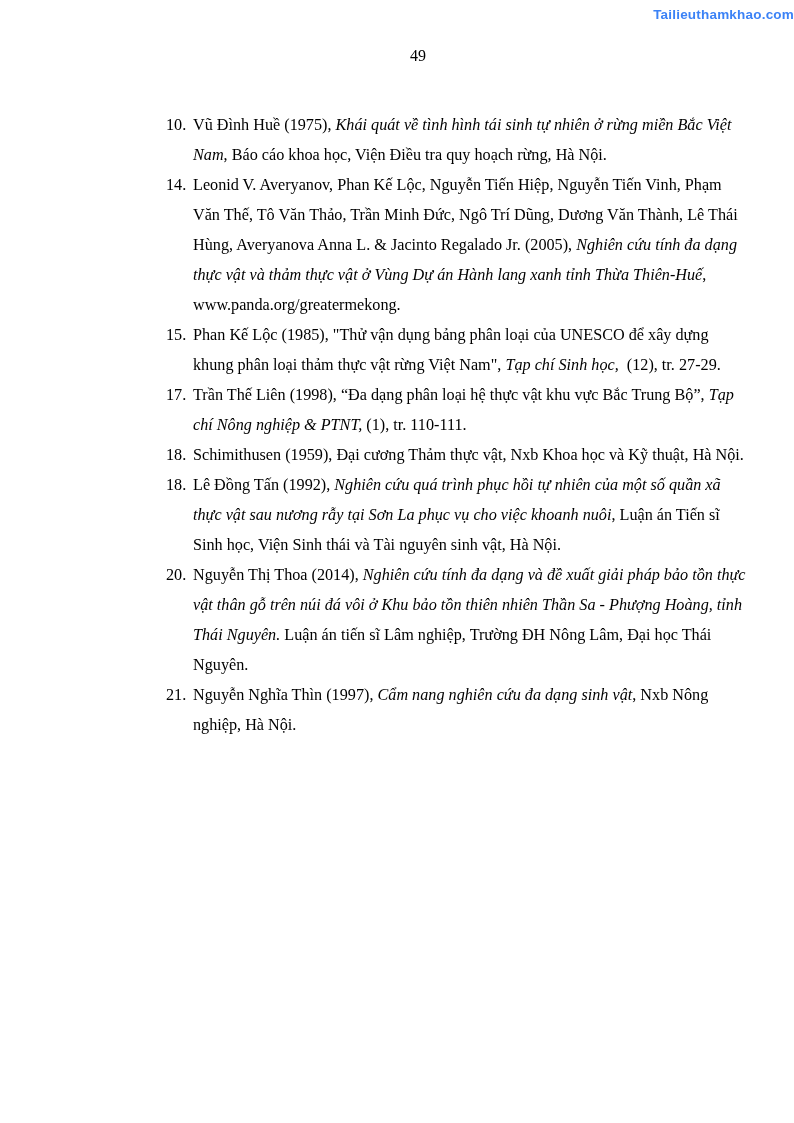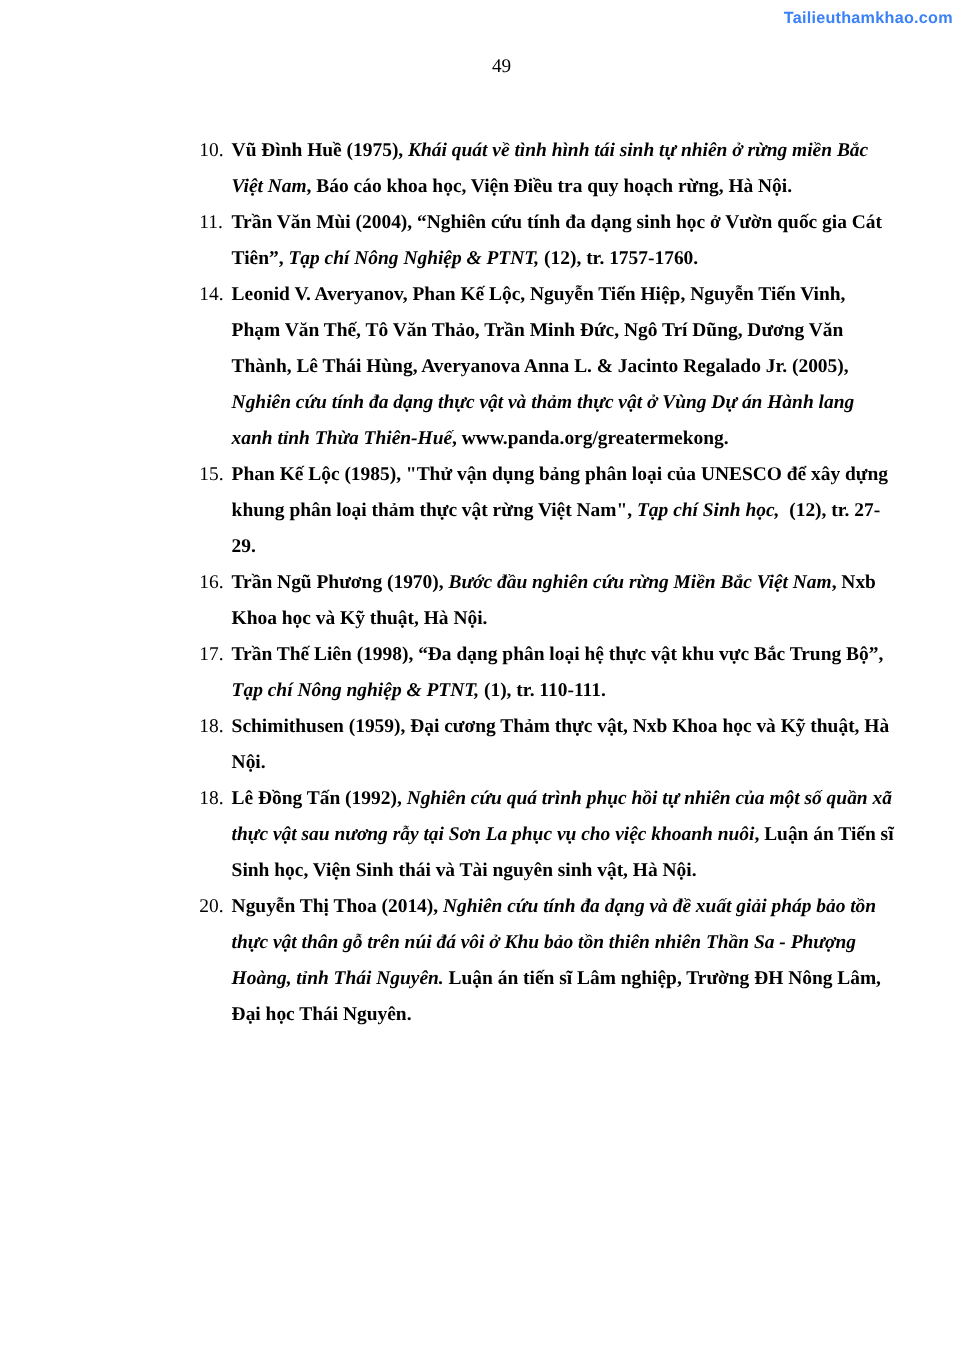--- a/index.html
+++ b/index.html
@@ -64,65 +64,60 @@
     left: 0;
     top: 0;
     width: 24px;
     text-align: left;
     font-size: 16.2px;
     line-height: 30px;
   }
 
   .ref-body {
     display: block;
-    font-weight: bold;
   }
 
   .it { font-style: italic; }
   .ro { font-style: normal; }
 
   .ws { white-space: pre-wrap; }
 </style>
 </head>
 <body>
 
 <div class="watermark">Tailieuthamkhao.com</div>
 
 <div class="folio">49</div>
 
 <div class="refs">
     <div class="ref-item">
       <span class="ref-num">10.</span>
       <span class="ref-body"><span class="ro ws">Vũ Đình Huề (1975), </span><span class="it ws">Khái quát về tình hình tái sinh tự nhiên ở rừng miền Bắc Việt Nam</span><span class="ro ws">, Báo cáo khoa học, Viện Điều tra quy hoạch rừng, Hà Nội.</span></span>
     </div>
     <div class="ref-item">
-      <span class="ref-num">11.</span>
-      <span class="ref-body"><span class="ro ws">Trần Văn Mùi (2004), “Nghiên cứu tính đa dạng sinh học ở Vườn quốc gia Cát Tiên”, </span><span class="it ws">Tạp chí Nông Nghiệp &amp; PTNT,</span><span class="ro ws"> (12), tr. 1757-1760.</span></span>
-    </div>
-    <div class="ref-item">
       <span class="ref-num">14.</span>
       <span class="ref-body"><span class="ro ws">Leonid V. Averyanov, Phan Kế Lộc, Nguyễn Tiến Hiệp, Nguyễn Tiến Vinh, Phạm Văn Thế, Tô Văn Thảo, Trần Minh Đức, Ngô Trí Dũng, Dương Văn Thành, Lê Thái Hùng, Averyanova Anna L. &amp; Jacinto Regalado Jr. (2005), </span><span class="it ws">Nghiên cứu tính đa dạng thực vật và thảm thực vật ở Vùng Dự án Hành lang xanh tỉnh Thừa Thiên-Huế</span><span class="ro ws">, www.panda.org/greatermekong.</span></span>
     </div>
     <div class="ref-item">
       <span class="ref-num">15.</span>
       <span class="ref-body"><span class="ro ws">Phan Kế Lộc (1985), "Thử vận dụng bảng phân loại của UNESCO để xây dựng khung phân loại thảm thực vật rừng Việt Nam", </span><span class="it ws">Tạp chí Sinh học,</span><span class="ro ws">  (12), tr. 27-29.</span></span>
-    </div>
-    <div class="ref-item">
-      <span class="ref-num">16.</span>
-      <span class="ref-body"><span class="ro ws">Trần Ngũ Phương (1970), </span><span class="it ws">Bước đầu nghiên cứu rừng Miền Bắc Việt Nam</span><span class="ro ws">, Nxb Khoa học và Kỹ thuật, Hà Nội.</span></span>
     </div>
     <div class="ref-item">
       <span class="ref-num">17.</span>
       <span class="ref-body"><span class="ro ws">Trần Thế Liên (1998), “Đa dạng phân loại hệ thực vật khu vực Bắc Trung Bộ”, </span><span class="it ws">Tạp chí Nông nghiệp &amp; PTNT,</span><span class="ro ws"> (1), tr. 110-111.</span></span>
     </div>
     <div class="ref-item">
       <span class="ref-num">18.</span>
       <span class="ref-body"><span class="ro ws">Schimithusen (1959), Đại cương Thảm thực vật, Nxb Khoa học và Kỹ thuật, Hà Nội.</span></span>
     </div>
     <div class="ref-item">
       <span class="ref-num">18.</span>
       <span class="ref-body"><span class="ro ws">Lê Đồng Tấn (1992), </span><span class="it ws">Nghiên cứu quá trình phục hồi tự nhiên của một số quần xã thực vật sau nương rẫy tại Sơn La phục vụ cho việc khoanh nuôi</span><span class="ro ws">, Luận án Tiến sĩ Sinh học, Viện Sinh thái và Tài nguyên sinh vật, Hà Nội.</span></span>
     </div>
     <div class="ref-item">
       <span class="ref-num">20.</span>
       <span class="ref-body"><span class="ro ws">Nguyễn Thị Thoa (2014), </span><span class="it ws">Nghiên cứu tính đa dạng và đề xuất giải pháp bảo tồn thực vật thân gỗ trên núi đá vôi ở Khu bảo tồn thiên nhiên Thần Sa - Phượng Hoàng, tỉnh Thái Nguyên.</span><span class="ro ws"> Luận án tiến sĩ Lâm nghiệp, Trường ĐH Nông Lâm, Đại học Thái Nguyên.</span></span>
     </div>
+    <div class="ref-item">
+      <span class="ref-num">21.</span>
+      <span class="ref-body"><span class="ro ws">Nguyễn Nghĩa Thìn (1997), </span><span class="it ws">Cẩm nang nghiên cứu đa dạng sinh vật</span><span class="ro ws">, Nxb Nông nghiệp, Hà Nội.</span></span>
+    </div>
   </div>
 
 </body></html>

